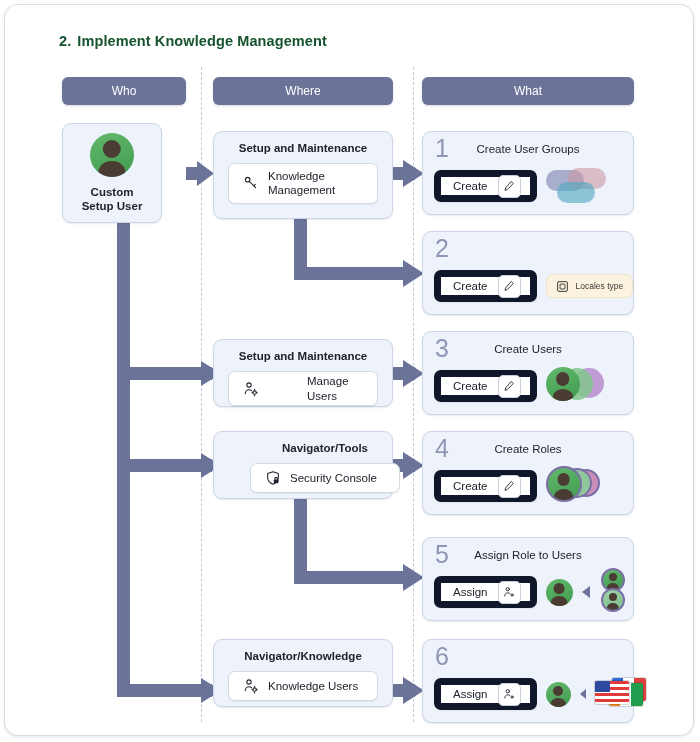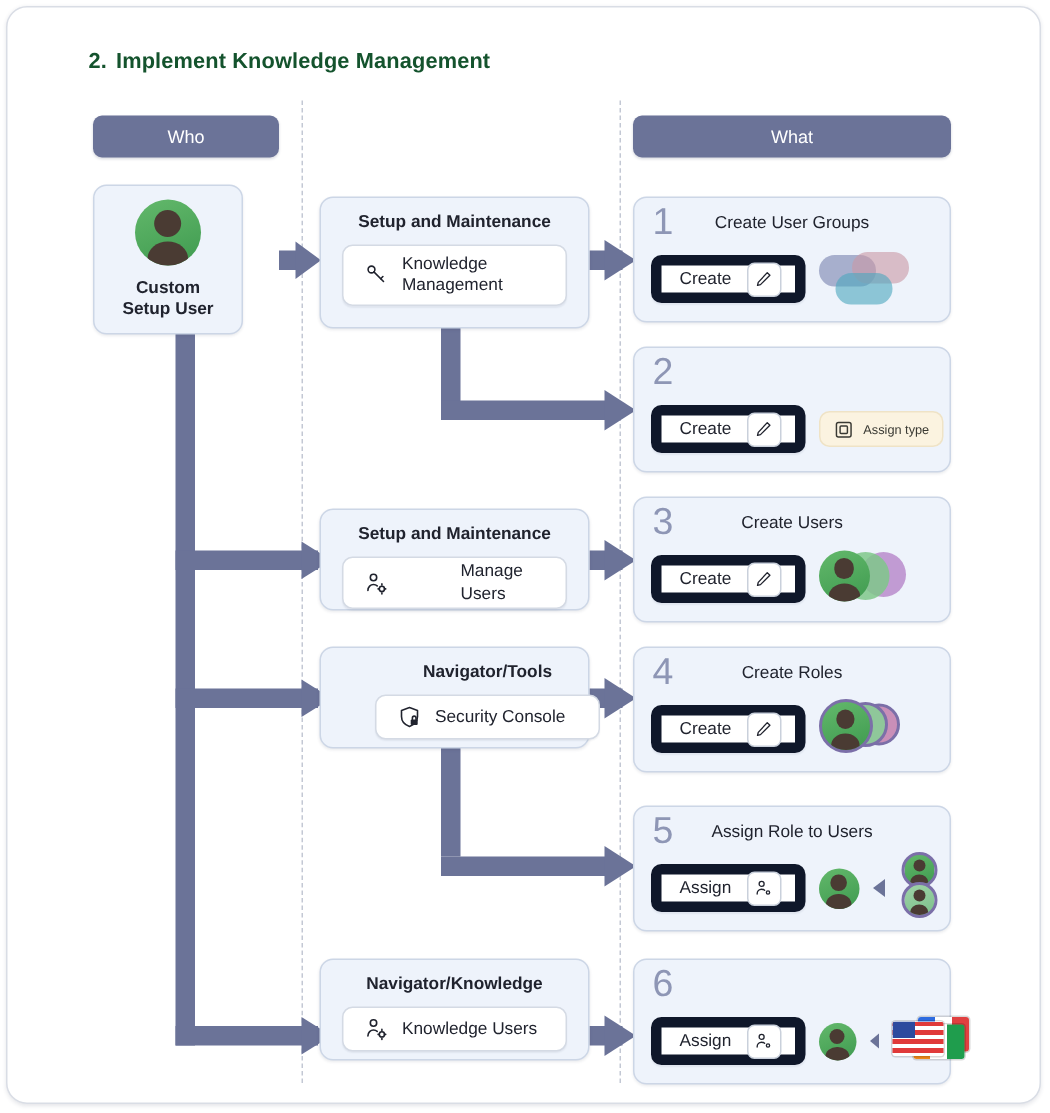--- a/index.html
+++ b/index.html
@@ -351,20 +351,21 @@
       <rect x="289" y="488" width="13" height="78"></rect>
       <rect x="289" y="566" width="118" height="13"></rect>
       <polygon points="398,559 419,572.5 398,586"></polygon>
 
       <rect x="388" y="679" width="22" height="13"></rect>
       <polygon points="398,672 419,685.5 398,699"></polygon>
     </g>
   </svg>
 
   <div class="col-head" id="head-who">Who</div>
+  <div class="col-head" id="head-where">Where</div>
   <div class="col-head" id="head-what">What</div>
 
   <div class="card" id="who-card">
     <div class="avatar">
       <div class="head"></div>
         <div class="body"></div>
     </div>
     <div id="who-label">Custom
 Setup User</div>
   </div>
@@ -449,21 +450,21 @@
           <svg width="12" height="12" viewBox="0 0 24 24" fill="none" stroke="#20232e" stroke-width="1.8" stroke-linecap="round" stroke-linejoin="round">
             <path d="M17 3.5 20.5 7 8 19.5 4 20.5 5 16.5z"></path>
           </svg>
         </span>
       </div>
       <div class="chip">
         <svg class="ico" width="13" height="13" viewBox="0 0 24 24" fill="none" stroke="#3a3a33" stroke-width="1.8" stroke-linejoin="round">
           <rect x="3" y="3" width="18" height="18" rx="2.5"></rect>
           <rect x="7.5" y="7.5" width="9" height="9" rx="1.2"></rect>
         </svg>
-        <span class="ctxt">Assign type</span>
+        <span class="ctxt">Locales type</span>
       </div>
     </div>
   </div>
 
   <div class="card what-card" id="what3">
     <div class="what-num">3</div>
     <div class="what-title">Create Users</div>
     <div class="what-row">
       <div class="act-btn">
         <span class="alabel">Create</span>

